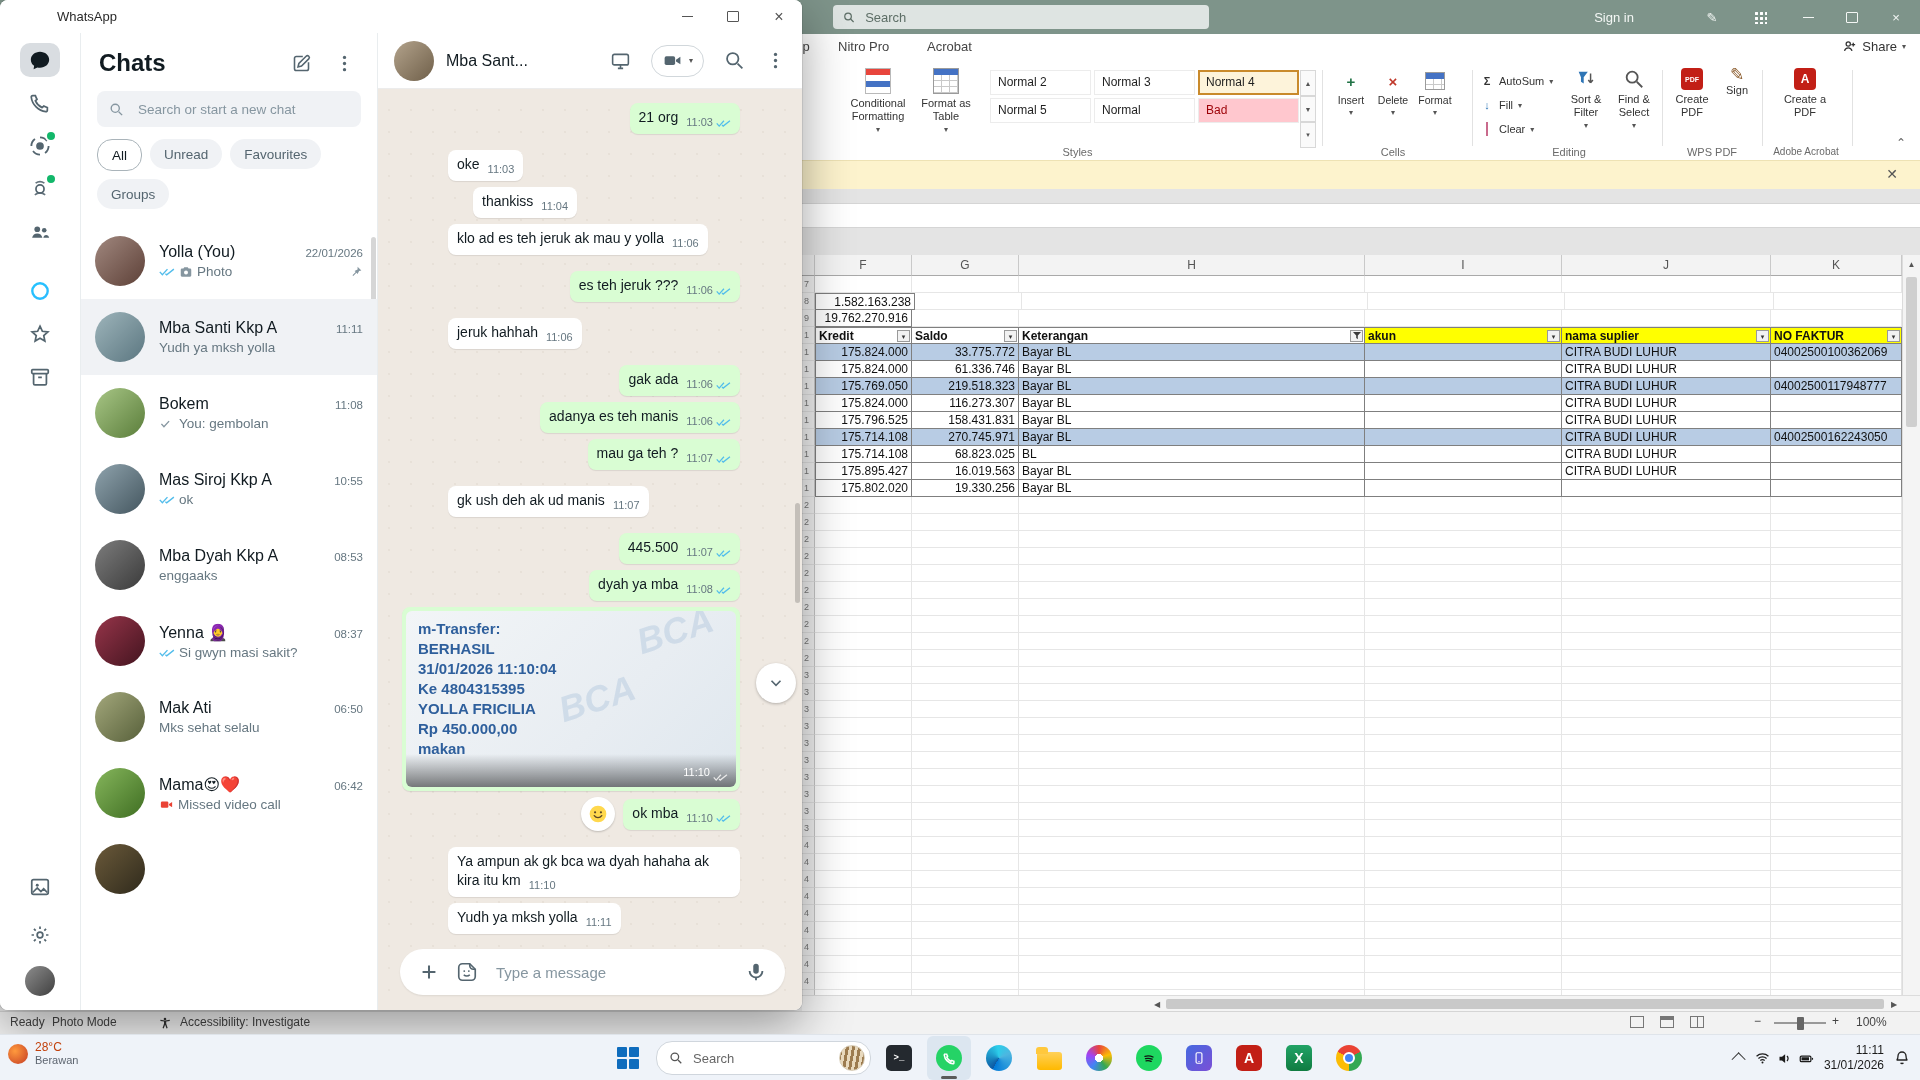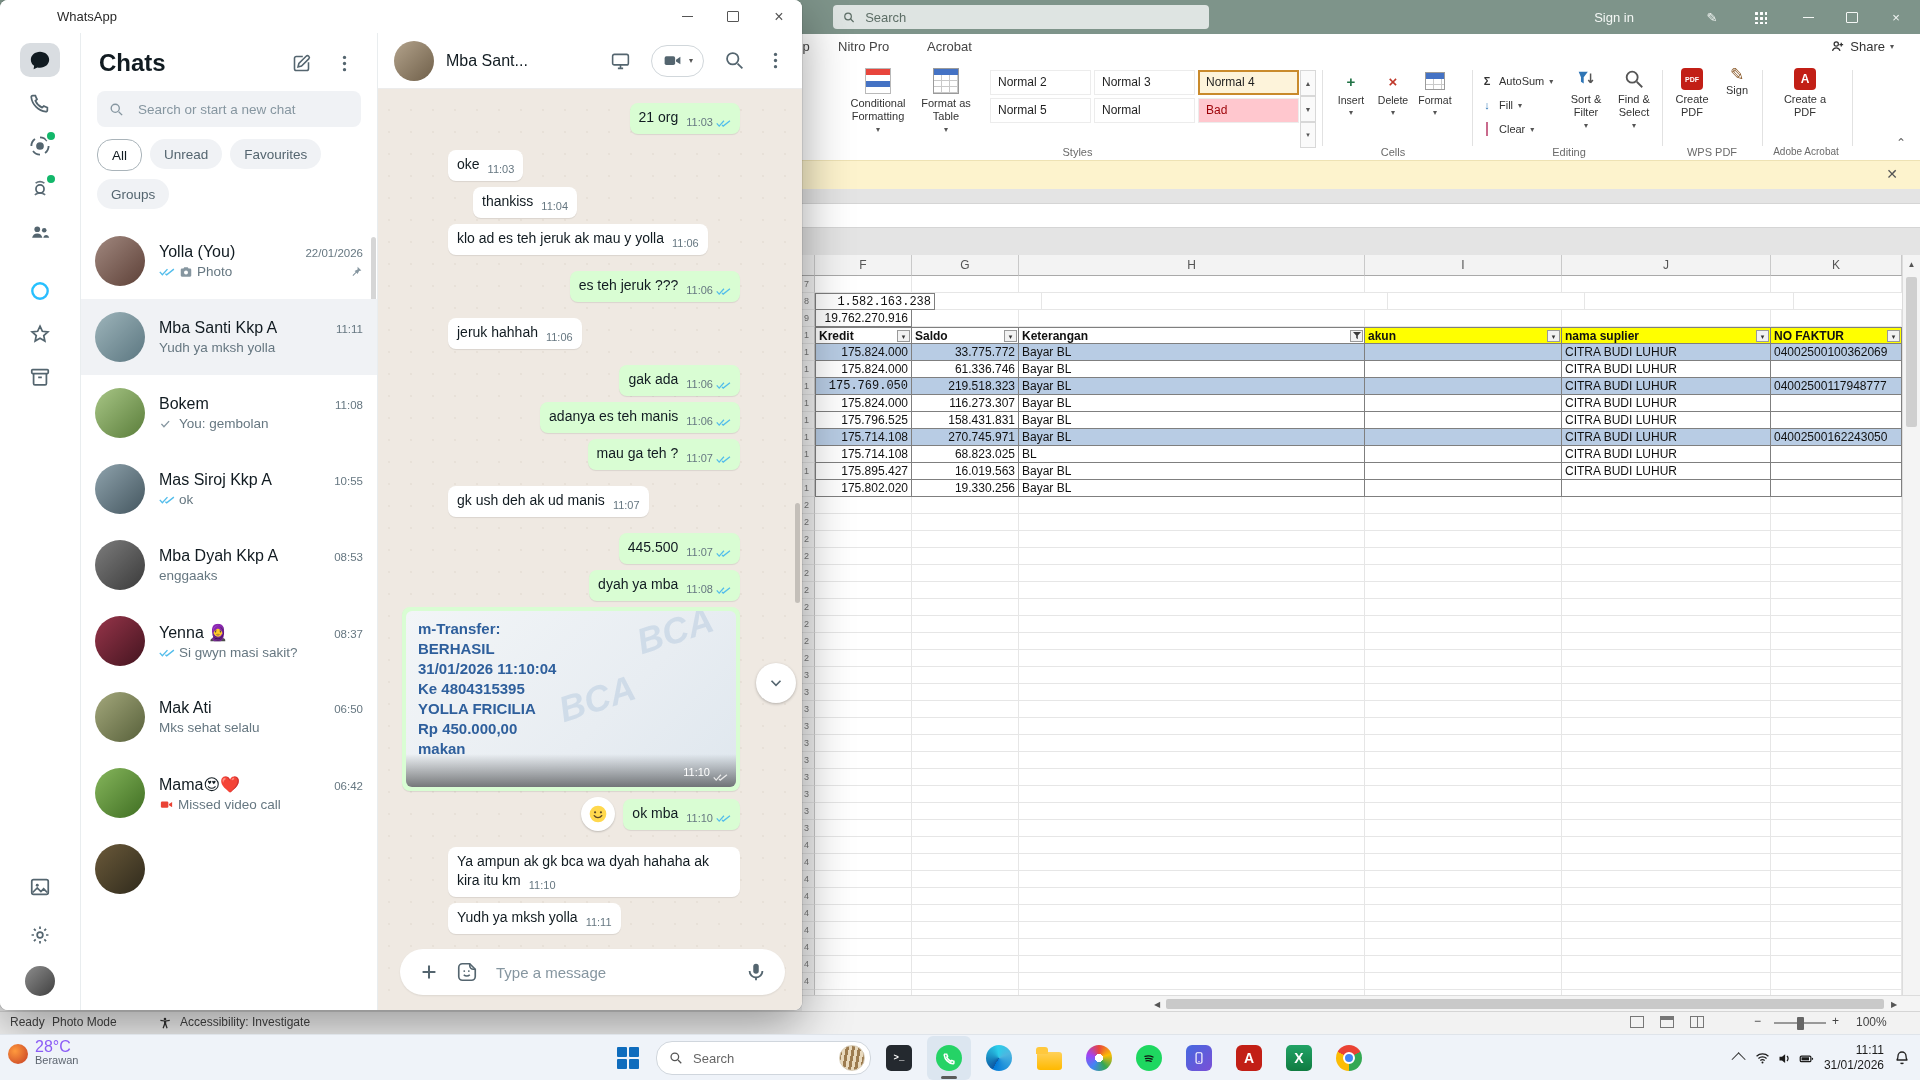--- a/index.html
+++ b/index.html
@@ -14,21 +14,21 @@
   .xl-search input{border:none;outline:none;background:transparent;font-size:13px;color:#4a5a52;width:100%;font-family:inherit;}
   .xl-search input::placeholder{color:#5d6e66;}
   .tb-item{position:absolute;top:0;height:34px;display:flex;align-items:center;justify-content:center;color:#f4f7f5;font-size:13px;}
   .tb-glyph{width:44px;}
   .mini-square{width:10px;height:9px;border:1.3px solid #f4f7f5;border-radius:1px;}
   .mini-line{width:11px;height:0;border-top:1.5px solid #f4f7f5;}
   .grid9{width:14px;height:14px;background-image:radial-gradient(#fff 1.4px,transparent 1.6px);background-size:5px 5px;background-position:1px 1px;}
 
   .xl-tabs{position:absolute;left:0;top:34px;right:0;height:28px;background:#fff;border-bottom:1px solid #e3e3e3;font-size:13px;color:#444;}
   .xl-tab{position:absolute;top:5px;}
-  .xl-share{position:absolute;right:26px;top:5px;display:flex;align-items:center;gap:5px;color:#333;font-size:13px;justify-content:space-between;}
+  .xl-share{position:absolute;right:14px;top:5px;display:flex;align-items:center;gap:5px;color:#333;font-size:13px;justify-content:space-between;}
 
   .xl-ribbon{position:absolute;left:0;top:62px;right:0;height:98px;background:#fff;border-bottom:1px solid #d8d8d8;}
   .rb-big{position:absolute;top:6px;display:flex;flex-direction:column;align-items:center;text-align:center;font-size:11px;color:#333;line-height:13px;}
   .rb-big .rb-ic{margin-bottom:3px;}
   .chev{font-size:8px;color:#555;}
   .cf-ic{width:24px;height:24px;border:1px solid #b9b9b9;background:linear-gradient(to bottom,#e8453c 0 26%,#fff 26% 50%,#4472c4 50% 74%,#fff 74%);}
   .ft-ic{width:24px;height:24px;border:1px solid #9b9b9b;background:#fff;background-image:linear-gradient(#4472c4 0 6px,transparent 6px),repeating-linear-gradient(to right,transparent 0 7px,#c9c9c9 7px 8px),repeating-linear-gradient(to bottom,transparent 0 5px,#c9c9c9 5px 6px);}
   .sg{position:absolute;left:990px;top:8px;display:grid;grid-template-columns:repeat(3,101px);gap:3px;}
   .sg-item{width:101px;height:25px;line-height:25px;padding-left:8px;font-size:12px;background:#fff;box-shadow:inset 0 0 0 1px #ececec;color:#1f1f1f;box-sizing:border-box;}
   .sg-item.sel{box-shadow:inset 0 0 0 2px #c98a2c;background:#fdf3da;}
@@ -166,21 +166,21 @@
 
   .composer{position:absolute;left:22px;right:17px;bottom:15px;height:46px;background:#fff;border-radius:24px;display:flex;align-items:center;gap:16px;padding:0 18px;box-shadow:0 1px 2px rgba(0,0,0,.08);}
   .composer svg{width:22px;height:22px;color:#54656f;flex:none;}
   .composer input{flex:1;border:none;outline:none;font-size:15px;color:#3b4a54;font-family:inherit;background:transparent;}
   .composer input::placeholder{color:#8696a0;}
 
   
   #taskbar{position:absolute;left:0;top:1034px;right:0;height:46px;background:#eff3f9;border-top:1px solid #dfe4ea;}
   .tk-weather{position:absolute;left:8px;top:5px;display:flex;align-items:center;gap:7px;}
   .weather-ic{width:20px;height:20px;border-radius:50%;background:radial-gradient(circle at 35% 35%,#ff9a3d,#c43b24);}
-  .tk-temp{font-size:16px;color:#8b5cf6;line-height:14px;}
+  .tk-temp{font-size:12px;color:#c2410c;line-height:14px;}
   .tk-desc{font-size:11px;color:#5d6570;line-height:13px;}
   .tk-center{position:absolute;left:606px;top:0;height:46px;display:flex;align-items:center;gap:6px;}
   .tk-tile{width:44px;height:44px;border-radius:6px;display:flex;align-items:center;justify-content:center;position:relative;flex:none;}
   .tk-tile.active{background:#dce6f0;}
   .tk-tile.active::after{content:'';position:absolute;bottom:1px;left:50%;transform:translateX(-50%);width:16px;height:3px;border-radius:2px;background:#5a5a5a;}
   .start{display:grid;grid-template-columns:10px 10px;gap:2px;}
   .start i{width:10px;height:10px;background:#0f6cbd;border-radius:1px;display:block;}
   .tb-search{width:196px;height:32px;background:#fff;border:1px solid #d0d6dd;border-radius:16px;display:flex;align-items:center;gap:8px;padding:0 5px 0 12px;flex:none;}
   .tb-search svg{width:14px;height:14px;color:#555;flex:none;}
   .tb-search input{flex:1;min-width:0;border:none;outline:none;background:transparent;font-size:13px;color:#444;font-family:inherit;}
@@ -383,21 +383,21 @@
           <div class="xcell rn">7</div>
           <div class="xcell " style="width: 97px;"></div>
           <div class="xcell " style="width: 107px;"></div>
           <div class="xcell " style="width: 346px;"></div>
           <div class="xcell " style="width: 197px;"></div>
           <div class="xcell " style="width: 209px;"></div>
           <div class="xcell " style="width: 131px;"></div>
         </div>
         <div class="xrow">
           <div class="xcell rn">8</div>
-          <div class="xcell dk num bl bt" style="width: 120px; font-family: Liberation Mono, monospace;">1.582.163.238</div>
+          <div class="xcell dk num bl bt" style="width: 100px;">1.582.163.238</div>
           <div class="xcell " style="width: 107px;"></div>
           <div class="xcell " style="width: 346px;"></div>
           <div class="xcell " style="width: 197px;"></div>
           <div class="xcell " style="width: 209px;"></div>
           <div class="xcell " style="width: 131px;"></div>
         </div>
         <div class="xrow">
           <div class="xcell rn">9</div>
           <div class="xcell dk num bl" style="width: 97px;">19.762.270.916</div>
           <div class="xcell " style="width: 107px;"></div>
@@ -432,21 +432,21 @@
           <div class="xcell rn">1</div>
           <div class="xcell dk num bl" style="width: 97px;">175.824.000</div>
           <div class="xcell dk num" style="width: 107px;">61.336.746</div>
           <div class="xcell dk txt" style="width: 346px;">Bayar BL</div>
           <div class="xcell dk" style="width: 197px;"></div>
           <div class="xcell dk txt" style="width: 209px;">CITRA BUDI LUHUR</div>
           <div class="xcell dk txt" style="width: 131px;"></div>
         </div>
         <div class="xrow hl">
           <div class="xcell rn">1</div>
-          <div class="xcell dk num bl" style="width: 97px; font-family: Liberation Mono, monospace;">175.769.050</div>
+          <div class="xcell dk num bl" style="width: 97px;">175.769.050</div>
           <div class="xcell dk num" style="width: 107px;">219.518.323</div>
           <div class="xcell dk txt" style="width: 346px;">Bayar BL</div>
           <div class="xcell dk" style="width: 197px;"></div>
           <div class="xcell dk txt" style="width: 209px;">CITRA BUDI LUHUR</div>
           <div class="xcell dk txt" style="width: 131px;">04002500117948777</div>
         </div>
         <div class="xrow">
           <div class="xcell rn">1</div>
           <div class="xcell dk num bl" style="width: 97px;">175.824.000</div>
           <div class="xcell dk num" style="width: 107px;">116.273.307</div>

